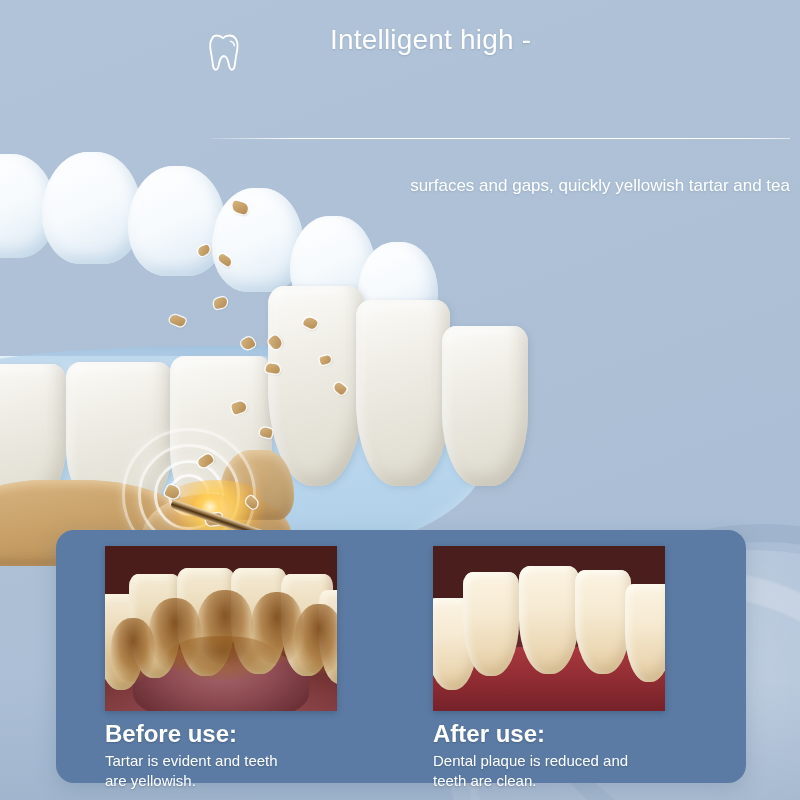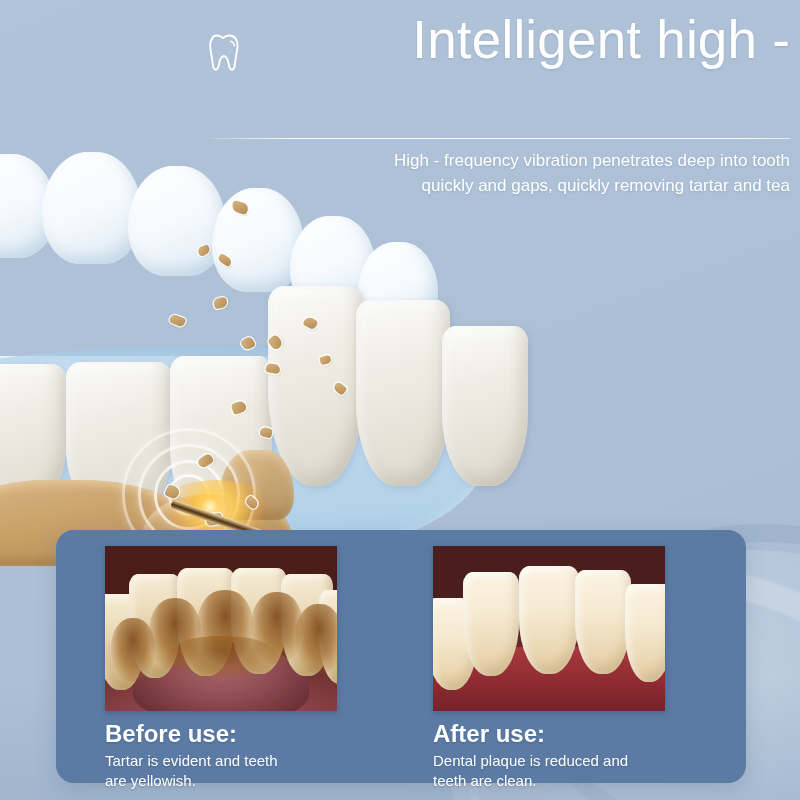--- a/index.html
+++ b/index.html
@@ -20,21 +20,21 @@
     border:26px solid rgba(255,255,255,.20);border-radius:50%;
     background:transparent;filter:blur(1px);}
   .arc-c{right:-190px;bottom:-60px;width:420px;height:300px;
     border:18px solid rgba(120,145,175,.20);border-radius:50%;background:transparent;}
   .bg-softband{position:absolute;left:0;right:0;bottom:0;height:120px;
     background:linear-gradient(to top,rgba(150,172,197,.45),rgba(150,172,197,0));}
 
   
   .tooth-logo{position:absolute;left:205px;top:33px;width:36px;height:40px;}
   .headline{position:absolute;left:330px;top:16px;width:460px;
-    text-align:right;color:#ffffff;font-size:53px;line-height:48px;
+    text-align:left;color:#ffffff;font-size:28px;line-height:48px;
     font-weight:400;letter-spacing:.2px;
     text-shadow:0 1px 2px rgba(90,115,145,.28);}
   .divider{position:absolute;left:210px;top:138px;width:580px;height:1px;
     background:linear-gradient(to right,rgba(255,255,255,.15),rgba(255,255,255,.95) 14%,rgba(255,255,255,.95) 92%,rgba(255,255,255,.6));}
   .subcopy{position:absolute;left:280px;top:148px;width:510px;
     text-align:right;color:#ffffff;font-size:17px;line-height:25px;
     text-shadow:0 1px 2px rgba(90,115,145,.25);}
 
   
   .illo{position:absolute;left:-30px;top:150px;width:560px;height:400px;}
@@ -135,22 +135,22 @@
     </svg>
   </div>
 
   <div class="headline">
     <span>Intelligent high -</span><br>
   </div>
 
   <div class="divider"></div>
 
   <div class="subcopy">
-    <span>High - frequency vibration penetrates deep into tooth</span><br>
-    <span>quickly and gaps, quickly removing tartar and tea</span><br>
+    <br>
+    <span>surfaces and gaps, quickly yellowish tartar and tea</span><br>
   </div>
 
   <div class="illo">
 
     <div class="gumbed"></div>
 
     <div class="upper-arch">
       <div class="um" style="left:10px;top:4px;width:96px;height:104px;"></div>
       <div class="um" style="left:92px;top:2px;width:100px;height:112px;"></div>
       <div class="um" style="left:178px;top:16px;width:98px;height:110px;"></div>

